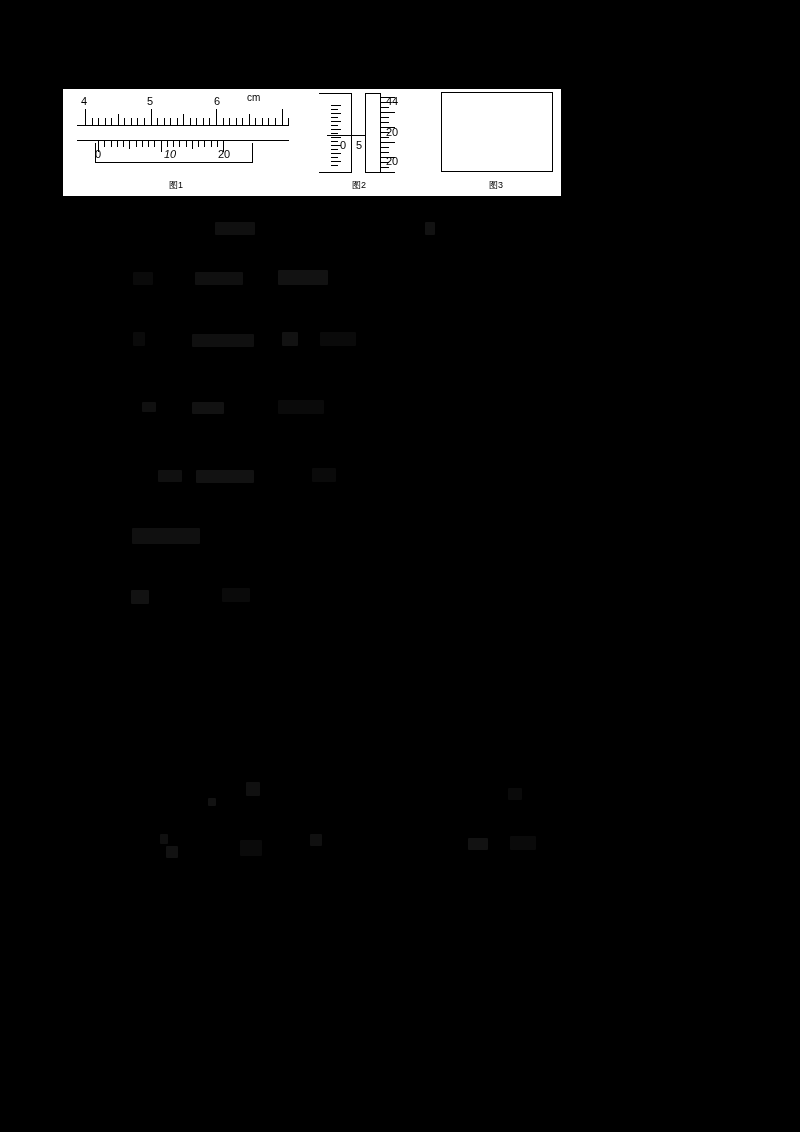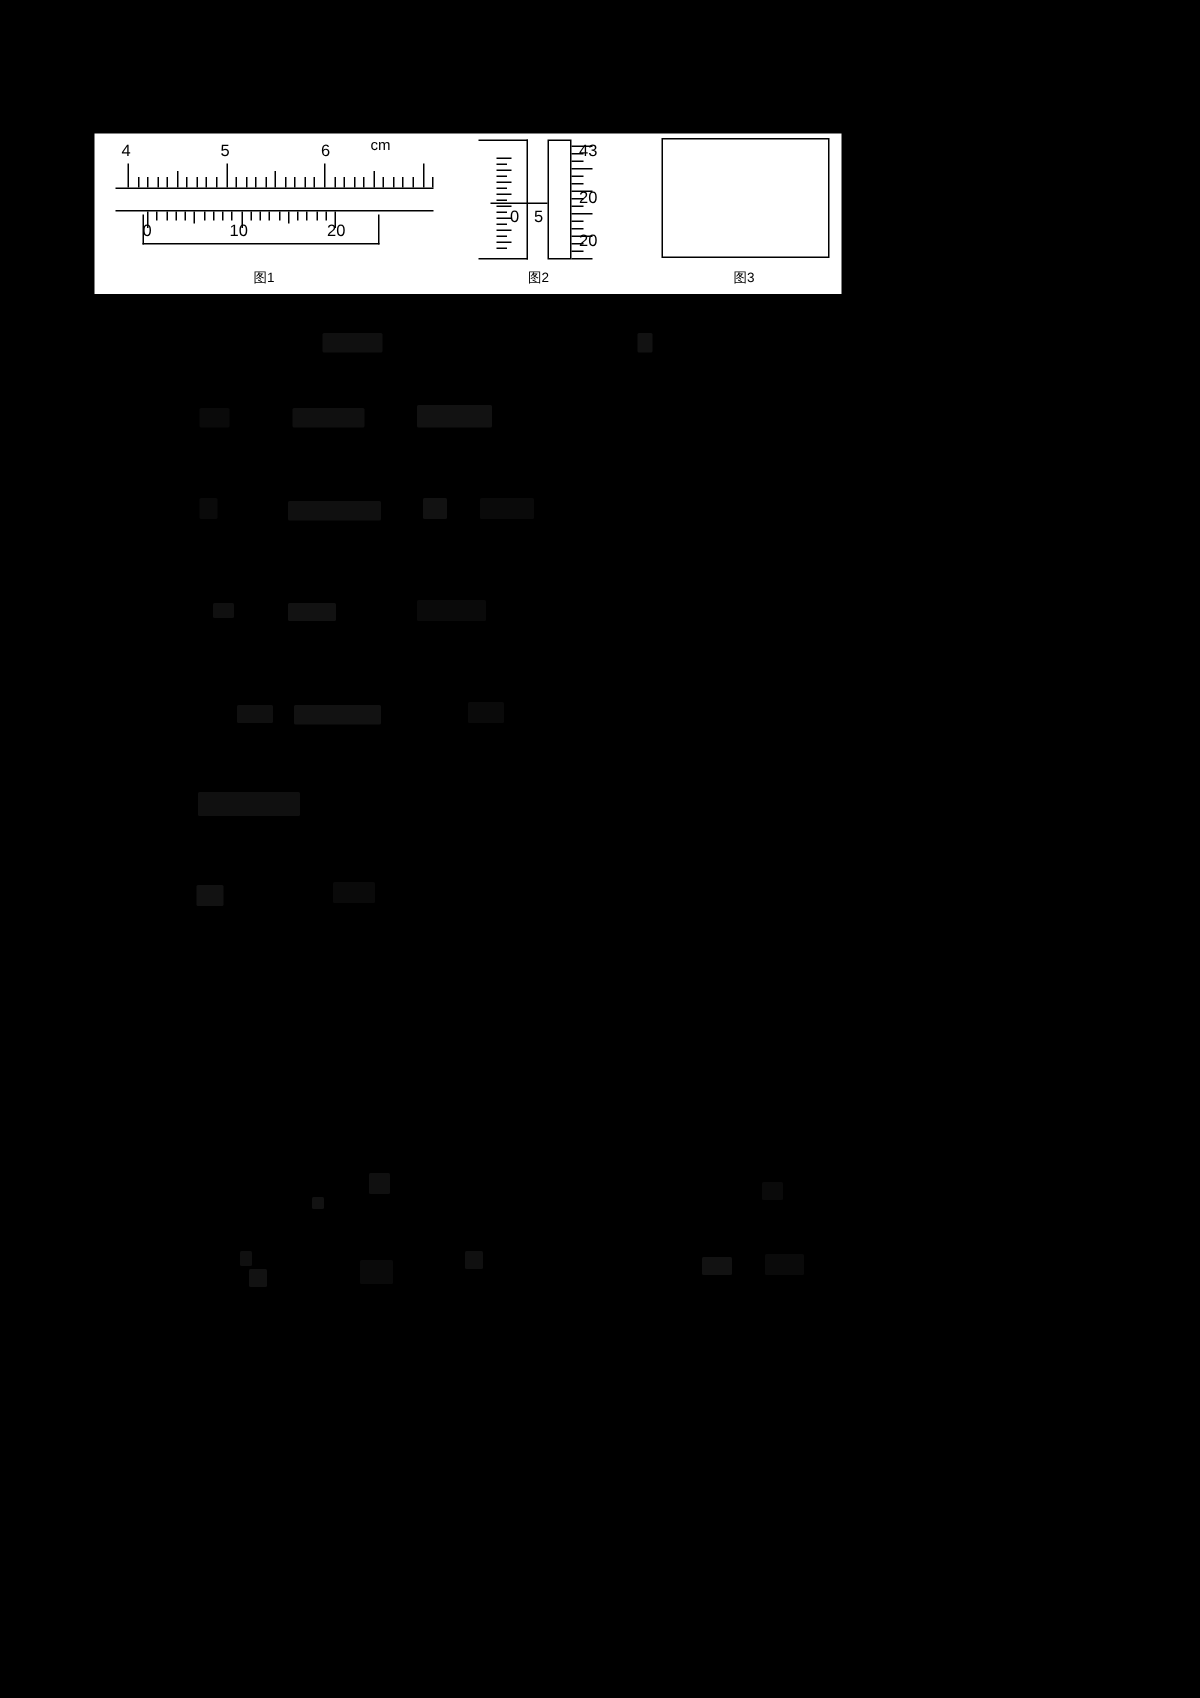--- a/index.html
+++ b/index.html
@@ -231,21 +231,21 @@
         <div class="tick" style="left: 108.25px; top: 50px; height: 6px;"></div>
         <div class="tick" style="left: 114.5px; top: 50px; height: 6px;"></div>
         <div class="tick" style="left: 120.75px; top: 50px; height: 8px;"></div>
         <div class="tick" style="left: 127px; top: 50px; height: 6px;"></div>
         <div class="tick" style="left: 133.25px; top: 50px; height: 6px;"></div>
         <div class="tick" style="left: 139.5px; top: 50px; height: 6px;"></div>
         <div class="tick" style="left: 145.75px; top: 50px; height: 6px;"></div>
         <div class="tick" style="left: 152px; top: 50px; height: 11px;"></div>
       </div>
     <div class="vnum" style="left:24px;  top:57px;">0</div>
-    <div class="vnum" style="left:82px;  top:57px;">10</div>
+    <div class="vnum" style="left:93px;  top:57px;font-style:italic;">10</div>
     <div class="vnum" style="left:147px; top:57px;">20</div>
 
     <div class="fig-caption" style="left:98px; top:88px;">图1</div>
   </div>
 
   <div class="fig2">
     <div class="frame"></div>
     <div class="sleeve-line"></div>
     <div id="fig2-ticks">
         <div class="tick" style="left: 13px; top: 14px; width: 10px; height: 1px;"></div>
@@ -281,21 +281,21 @@
         <div class="dtick" style="left: 63px; top: 61px; width: 8px;"></div>
         <div class="dtick" style="left: 63px; top: 66px; width: 14px;"></div>
         <div class="dtick" style="left: 63px; top: 71px; width: 8px;"></div>
         <div class="dtick" style="left: 63px; top: 76px; width: 8px;"></div>
         <div class="dtick" style="left: 63px; top: 81px; width: 14px;"></div>
       </div>
 
     <div class="num" style="left:22px; top:48px;">0</div>
     <div class="num" style="left:38px; top:48px;">5</div>
 
-    <div class="num" style="left:68px; top:4px;">43</div>
+    <div class="num" style="left:68px; top:4px;">44</div>
     <div class="num" style="left:68px; top:35px;">20</div>
     <div class="num" style="left:68px; top:64px;">20</div>
 
     <div class="fig-caption" style="left:34px; top:88px;">图2</div>
   </div>
 
   <div>
     <div class="fig3"></div>
     <div class="fig-caption" style="left:426px; top:90px;">图3</div>
   </div>

